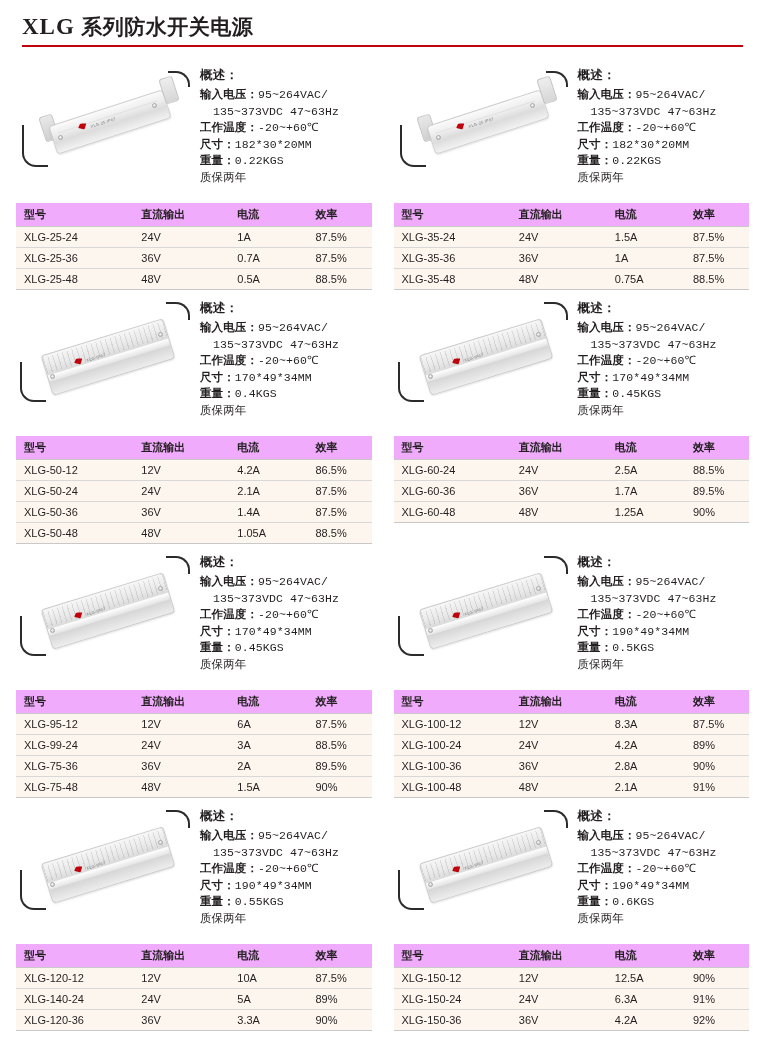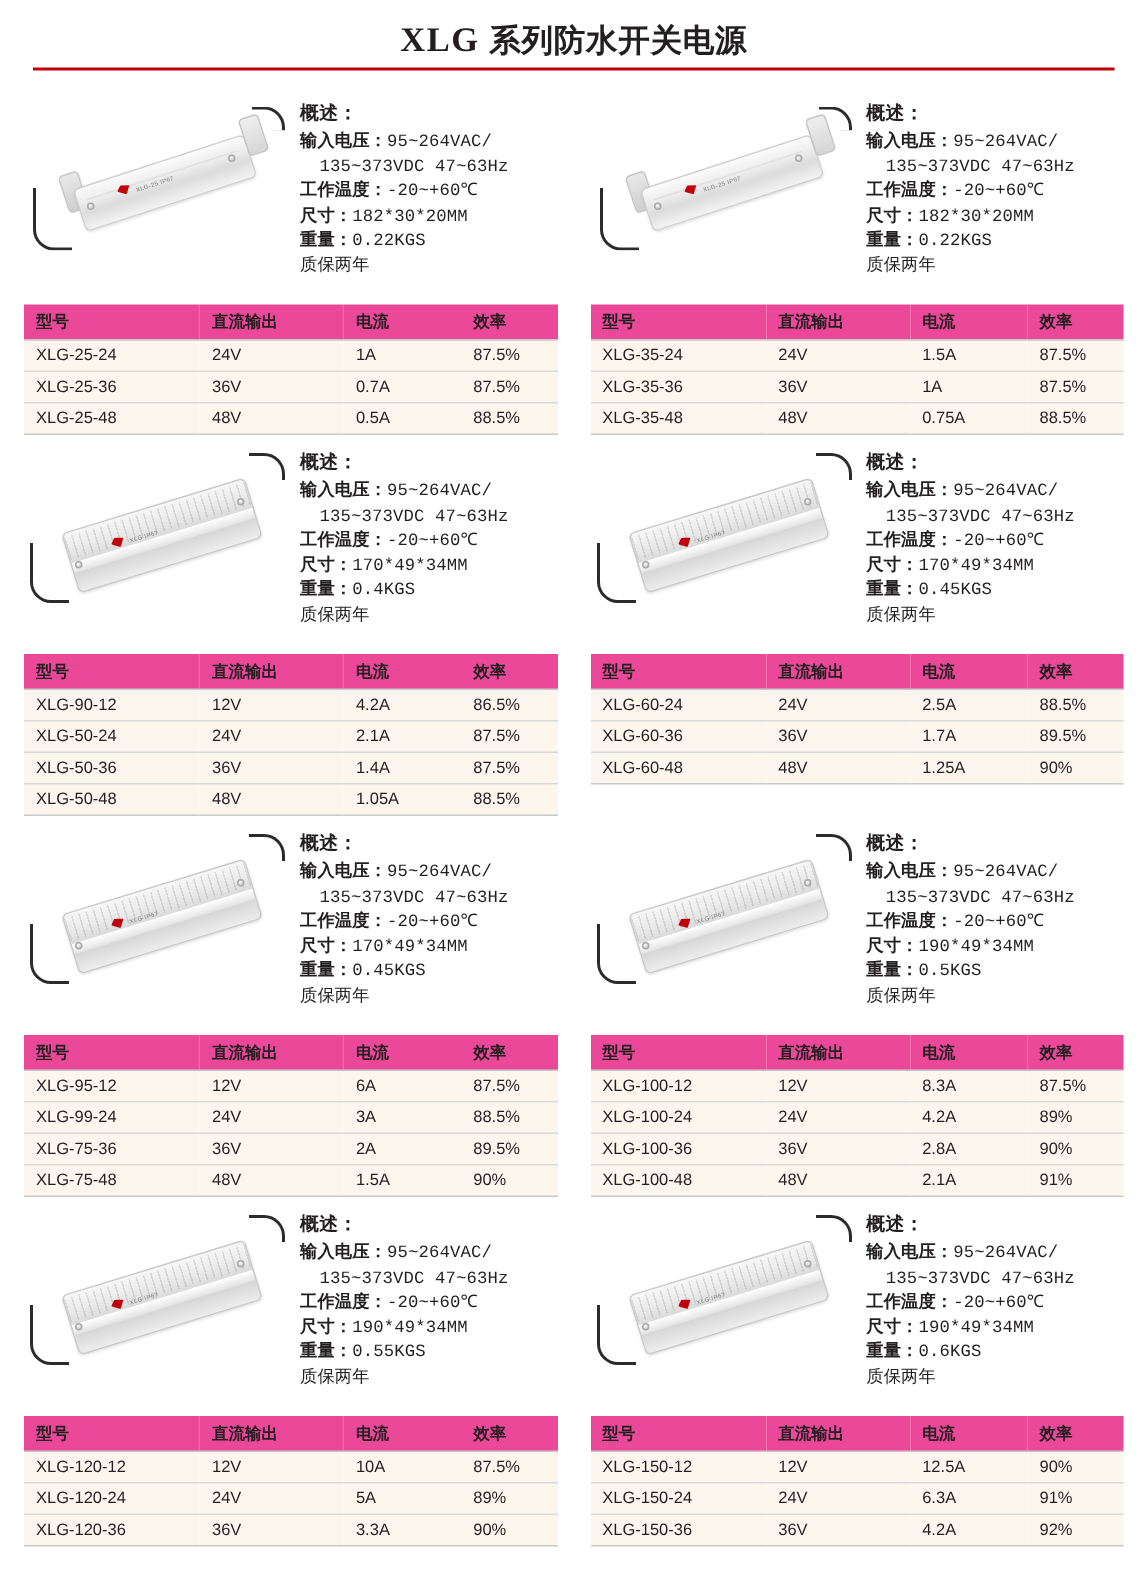--- a/index.html
+++ b/index.html
@@ -17,21 +17,20 @@
   }
   .page {
     width: 765px;
     height: 1047px;
     padding: 14px 16px 0 16px;
     position: relative;
   }
   
   .header {
     padding: 0 6px 6px 6px;
-    text-align: center;
   }
   .header-title {
     font-size: 21px;
     font-weight: bold;
     letter-spacing: 0.5px;
     color: #231f20;
     line-height: 1.1;
     white-space: nowrap;
   }
   .header-title .xlg {
@@ -98,21 +97,21 @@
     border-collapse: collapse;
     margin-top: 4px;
     font-size: 11px;
   }
   table.model-table th {
     text-align: left;
     font-weight: bold;
     font-size: 11px;
     padding: 4px 0 4px 8px;
     border-bottom: 1px solid #c9c9c9;
-    background: #ec4899;
+    background: #f0abfc;
     white-space: nowrap;
   }
   table.model-table td {
     padding: 4px 0 4px 8px;
     border-bottom: 1px solid #d8d8d8;
     background: #fdf6ee;
     white-space: nowrap;
     font-size: 11px;
   }
   table.model-table tr:last-child td {
@@ -397,21 +396,21 @@
       <thead>
             <tr>
               <th>型号</th>
               <th>直流输出</th>
               <th>电流</th>
               <th>效率</th>
             </tr>
           </thead>
       <tbody>
             <tr>
-              <td>XLG-90-12</td>
+              <td>XLG-50-12</td>
               <td>12V</td>
               <td>4.2A</td>
               <td>86.5%</td>
             </tr>
             <tr>
               <td>XLG-50-24</td>
               <td>24V</td>
               <td>2.1A</td>
               <td>87.5%</td>
             </tr>
@@ -681,21 +680,21 @@
             </tr>
           </thead>
       <tbody>
             <tr>
               <td>XLG-120-12</td>
               <td>12V</td>
               <td>10A</td>
               <td>87.5%</td>
             </tr>
             <tr>
-              <td>XLG-120-24</td>
+              <td>XLG-140-24</td>
               <td>24V</td>
               <td>5A</td>
               <td>89%</td>
             </tr>
             <tr>
               <td>XLG-120-36</td>
               <td>36V</td>
               <td>3.3A</td>
               <td>90%</td>
             </tr>

